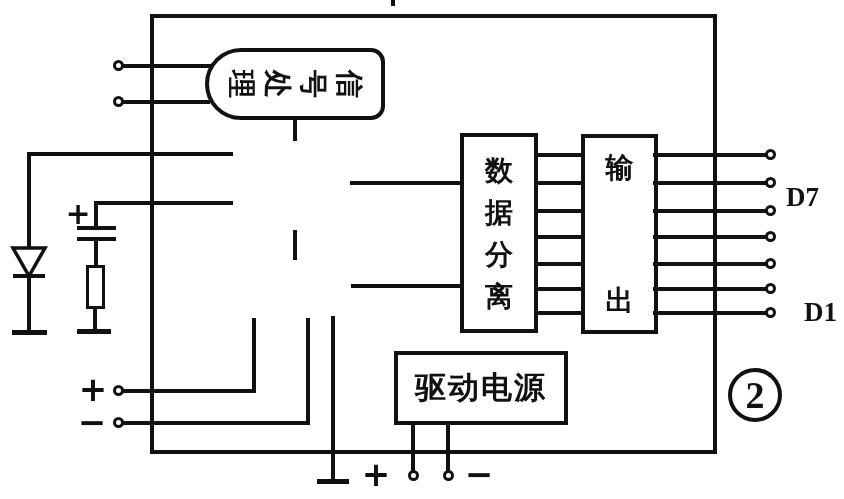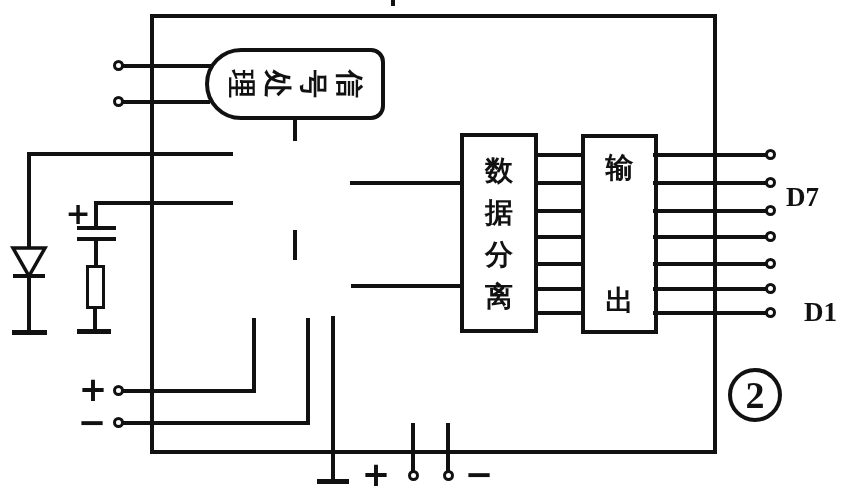--- a/index.html
+++ b/index.html
@@ -75,20 +75,21 @@
     <span>据</span>
     <span>分</span>
     <span>离</span>
   </div>
 
   <div class="box blk outb" style="left:581px; top:134px; width:77px; height:200px;">
     <span>输</span>
     <span>出</span>
   </div>
 
+  <div class="box blk drv" style="left:394px; top:351px; width:174px; height:74px;">驱动电源</div>
 
   <div class="w v" style="left:293px; top:117px; height:24px;"></div>
   <div class="w v" style="left:293px; top:230px; height:30px;"></div>
 
   <div class="w h" style="left:123px; top:64px; width:90px;"></div>
   <div class="w h" style="left:123px; top:100px; width:87px;"></div>
   <div class="term" style="left:113px; top:60px;"></div>
   <div class="term" style="left:113px; top:96px;"></div>
 
   <div class="w h" style="left:27px; top:152px; width:206px;"></div>

